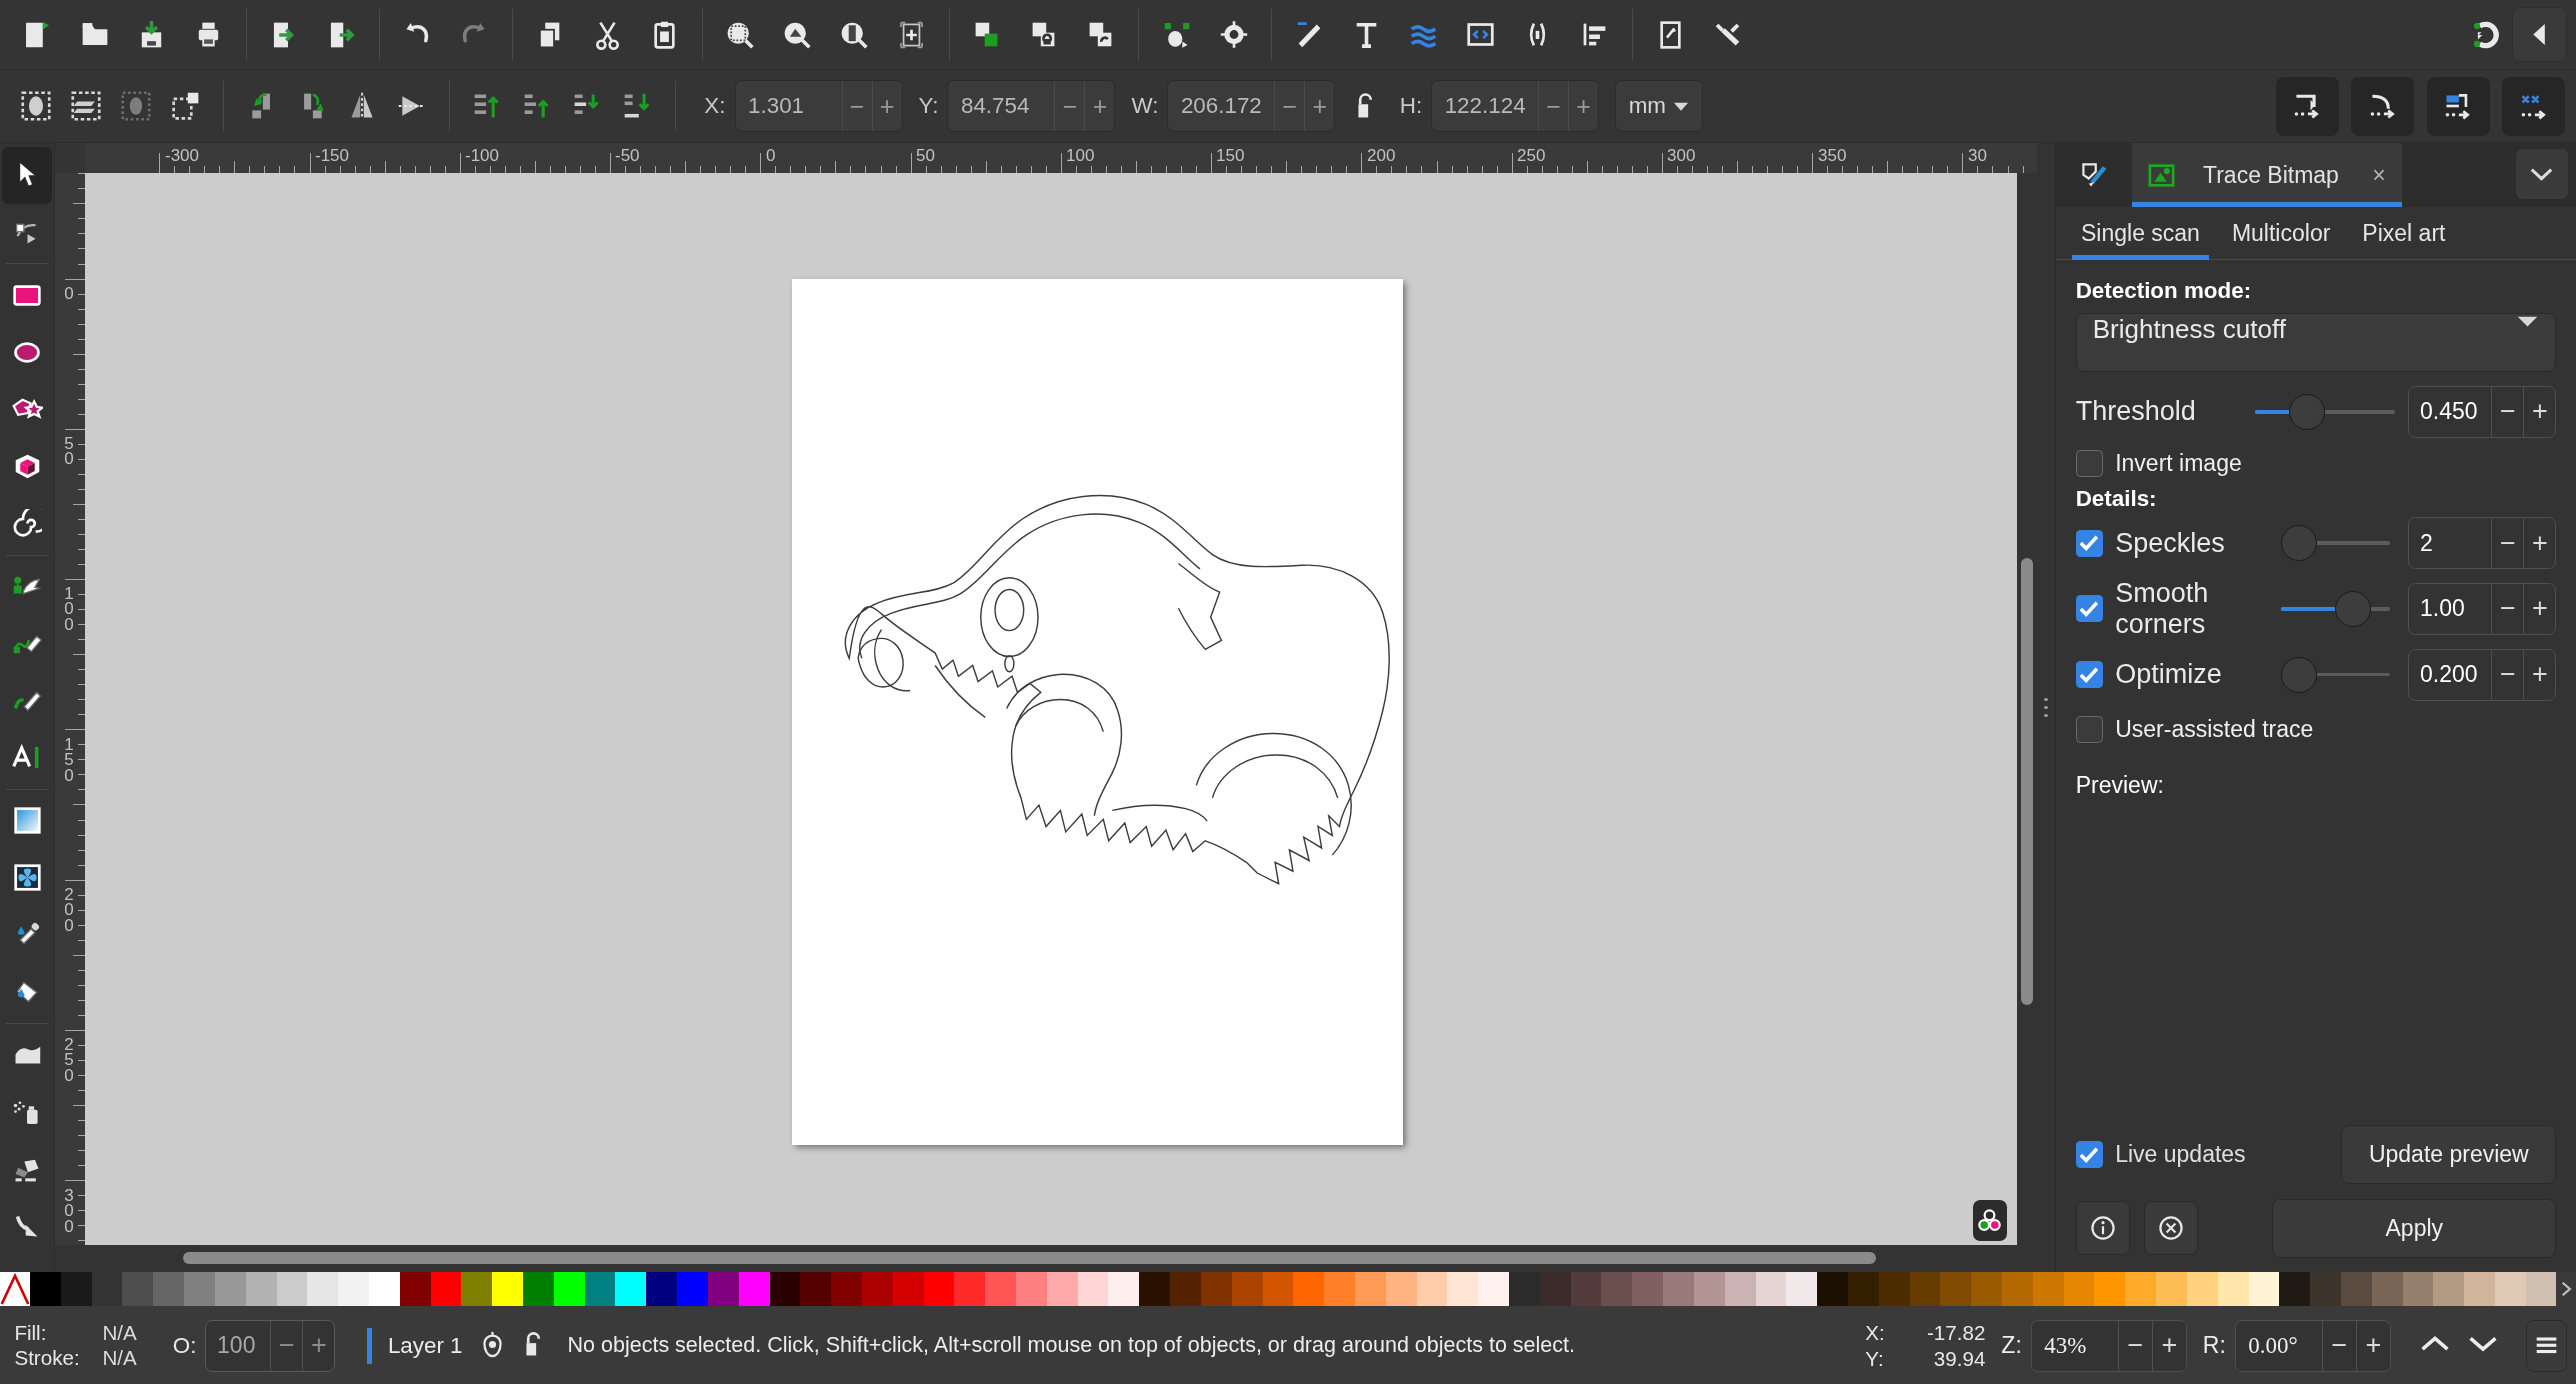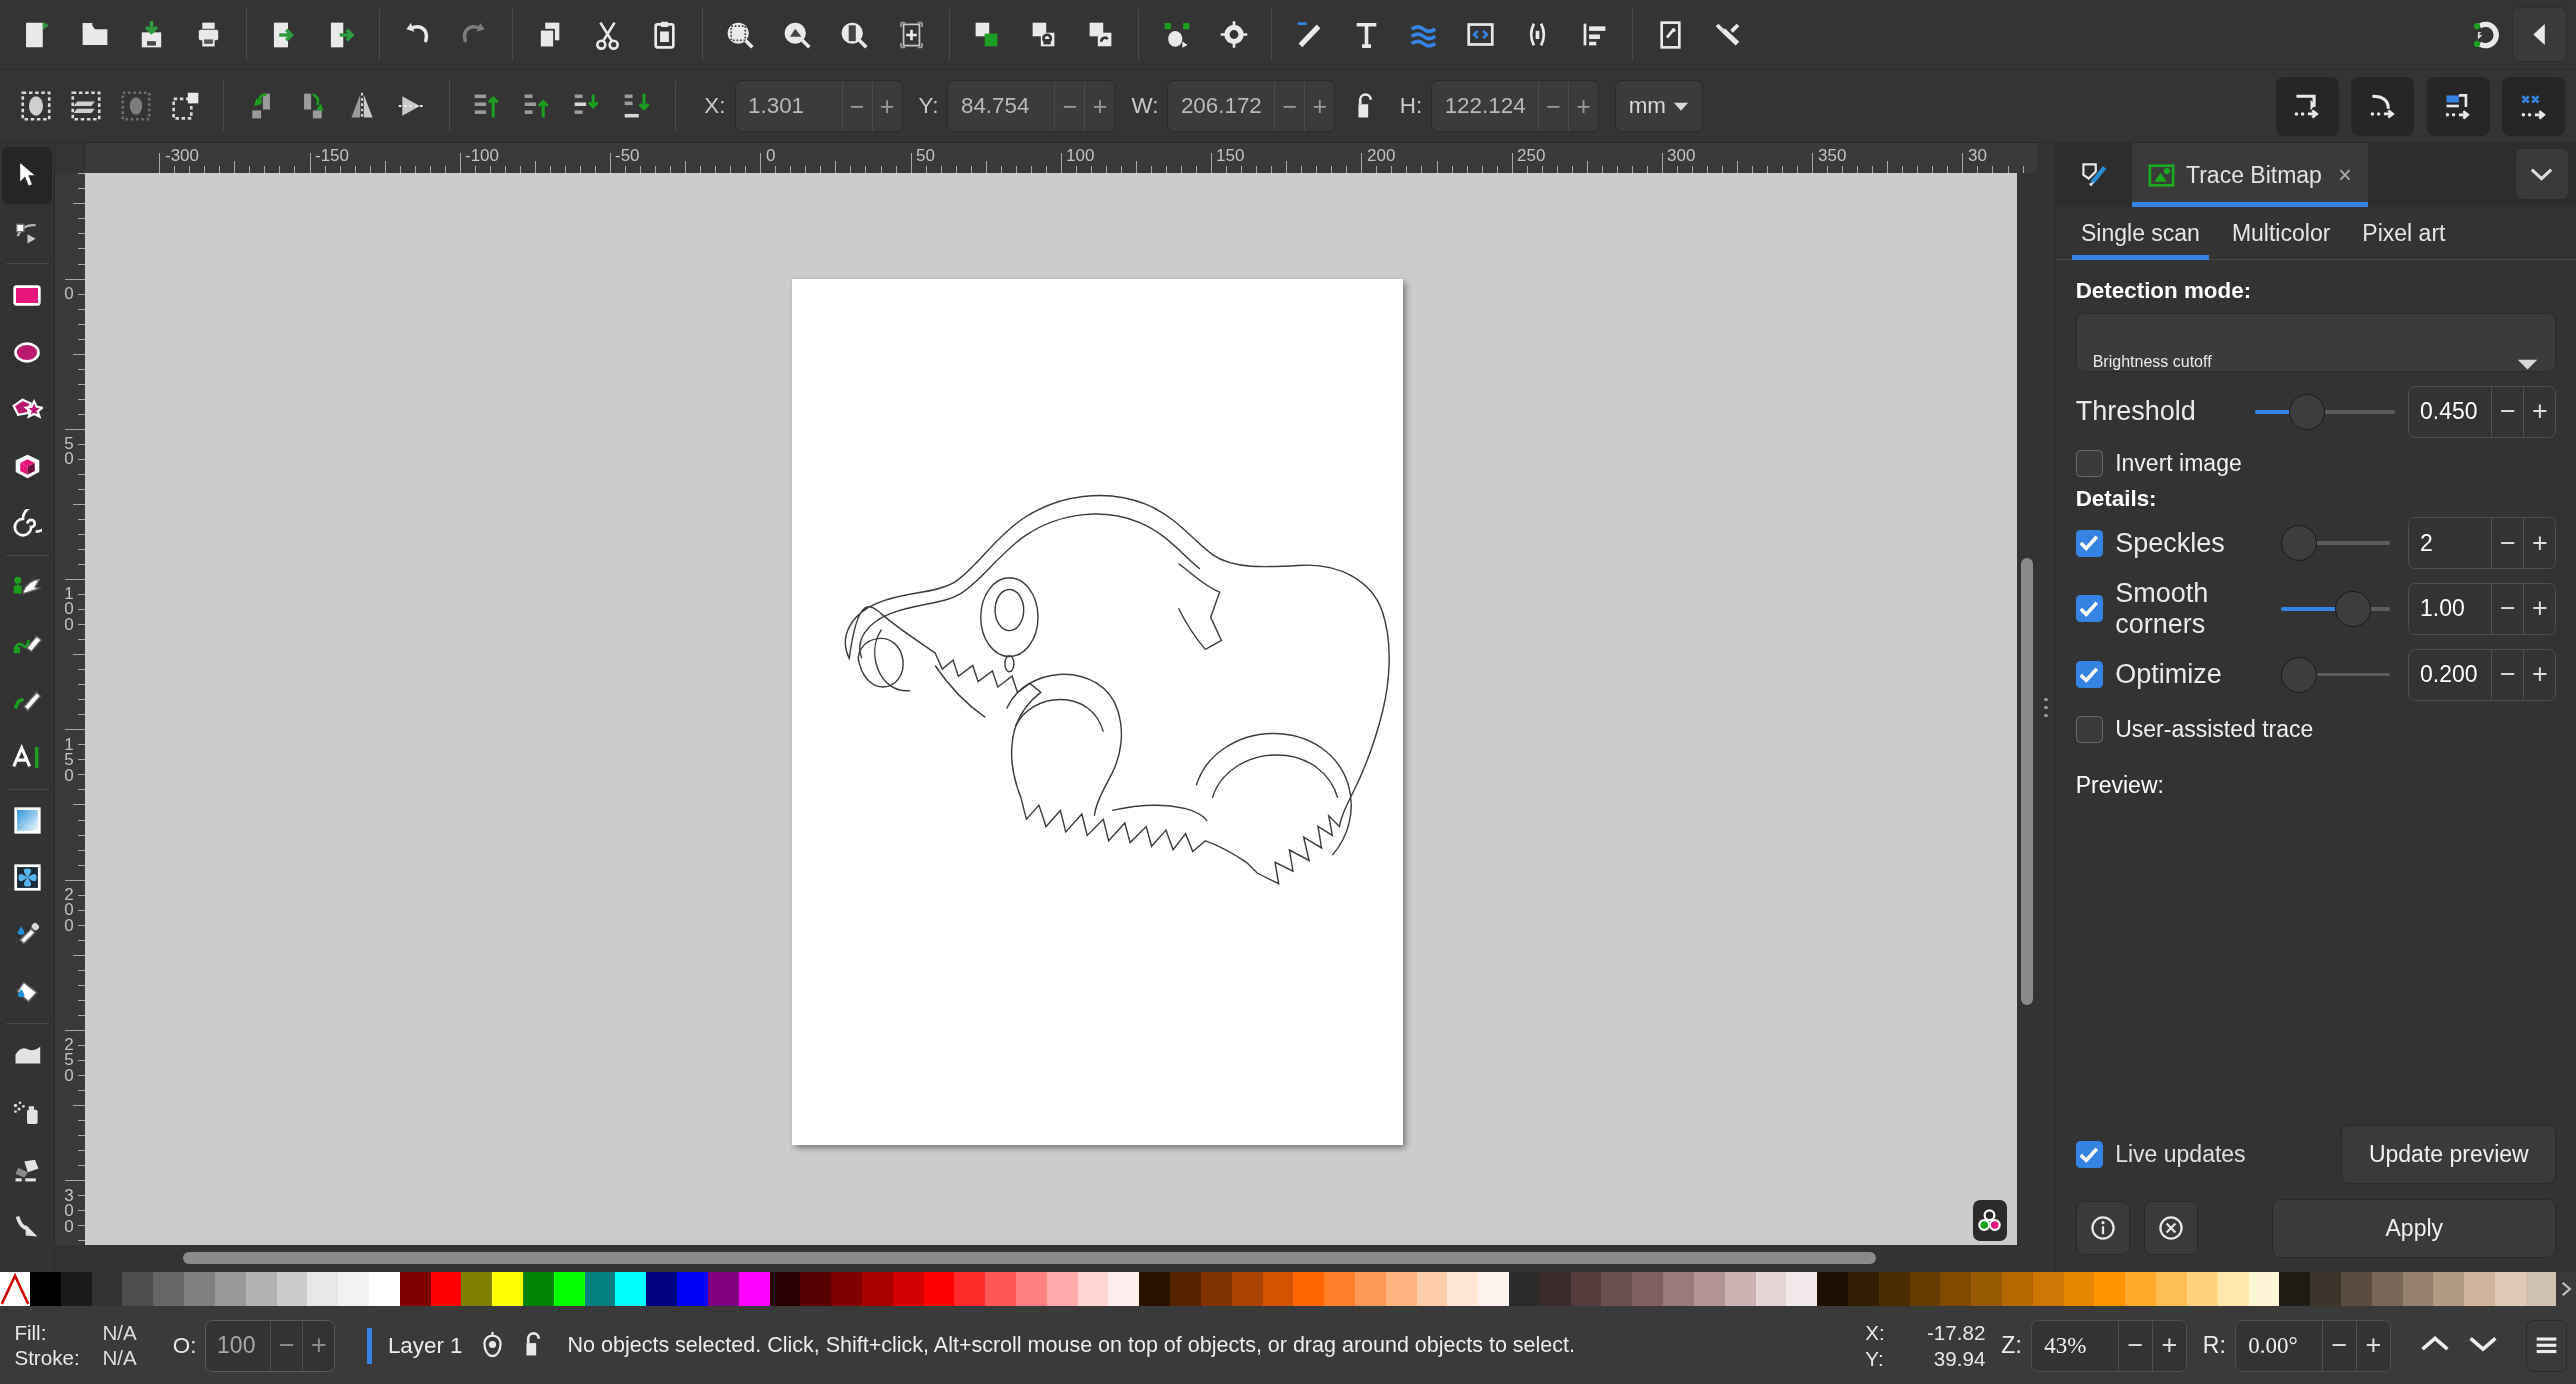--- a/index.html
+++ b/index.html
@@ -119,21 +119,21 @@
   .dockhandle .dots { display:flex; flex-direction:column; gap:4.5px; }
   .dockhandle .dots i { width:3.6px;height:3.6px;background:#9a9a9a;border-radius:50%; display:block;}
 
   
   .dock {
     width: 521px; min-width:521px; background:#333333; display:flex; flex-direction:column;
     border-left:0.9px solid #2b2b2b;
   }
   .docktabs { display:flex; align-items:stretch; height:64px; min-height:64px; background:#2d2d2d; }
   .dtab {
-    display:flex;align-items:center;gap:11px; padding:0 16px; cursor:pointer;
+    display:flex;align-items:center;gap:28px; padding:0 16px; cursor:pointer;
     position:relative; font-size:23px; color:#e2e2e2; background:#2d2d2d;
   }
   .dtab.active { background:#3a3a3a; }
   .dtab.active::after{
     content:""; position:absolute; left:0; right:0; bottom:0; height:5.4px; background:#3584e4;
   }
   .dtab .closex { font-size:23px; color:#b0b0b0; margin-left:5.4px; }
   .dockchev {
     width:54px; height:52px; margin:5.4px 7.2px 5.4px auto; border-radius:7.2px; background:#3a3a3a;
     display:flex;align-items:center;justify-content:center; cursor:pointer; border:0.9px solid #2a2a2a;
@@ -145,22 +145,22 @@
     padding:12.5px 16px 12.5px 16px; font-size:23px; color:#e6e6e6; cursor:pointer; position:relative;
   }
   .mtab.active::after {
     content:""; position:absolute; left:7.2px; right:7.2px; bottom:-0.9px; height:5.4px; background:#3584e4;
   }
 
   .settings { padding: 10.7px 19.7px 0 19.7px; }
   .sectlabel { font-size:22.4px; font-weight:bold; color:#ffffff; margin:7.2px 0 9px 0; }
   .combo {
     height:59px; background:#3b3b3b; border:0.9px solid #2a2a2a; border-radius:8px;
-    display:flex; align-items:flex-end; padding:0 16px; cursor:pointer;
-    font-size:16px; color:#eaeaea; justify-content:space-between; margin-bottom:12.5px;
+    display:flex; align-items:flex-start; padding:0 16px; cursor:pointer;
+    font-size:26px; color:#eaeaea; justify-content:space-between; margin-bottom:12.5px;
   }
 
   .row { display:flex; align-items:center; height:55px; gap:0; }
   .rowlabel { font-size:27px; color:#eaeaea; }
   .slider { position:relative; height:55px; display:flex; align-items:center; }
   .slider .track { height:3.6px; background:#5c5c5c; border-radius:1.8px; width:100%; }
   .slider .fill { position:absolute; height:3.6px; background:#3584e4; border-radius:1.8px; left:0; }
   .slider .knob {
     position:absolute; width:36px; height:36px; border-radius:50%;
     background:#3d3d3d; border:1.8px solid #1a1a1a;

